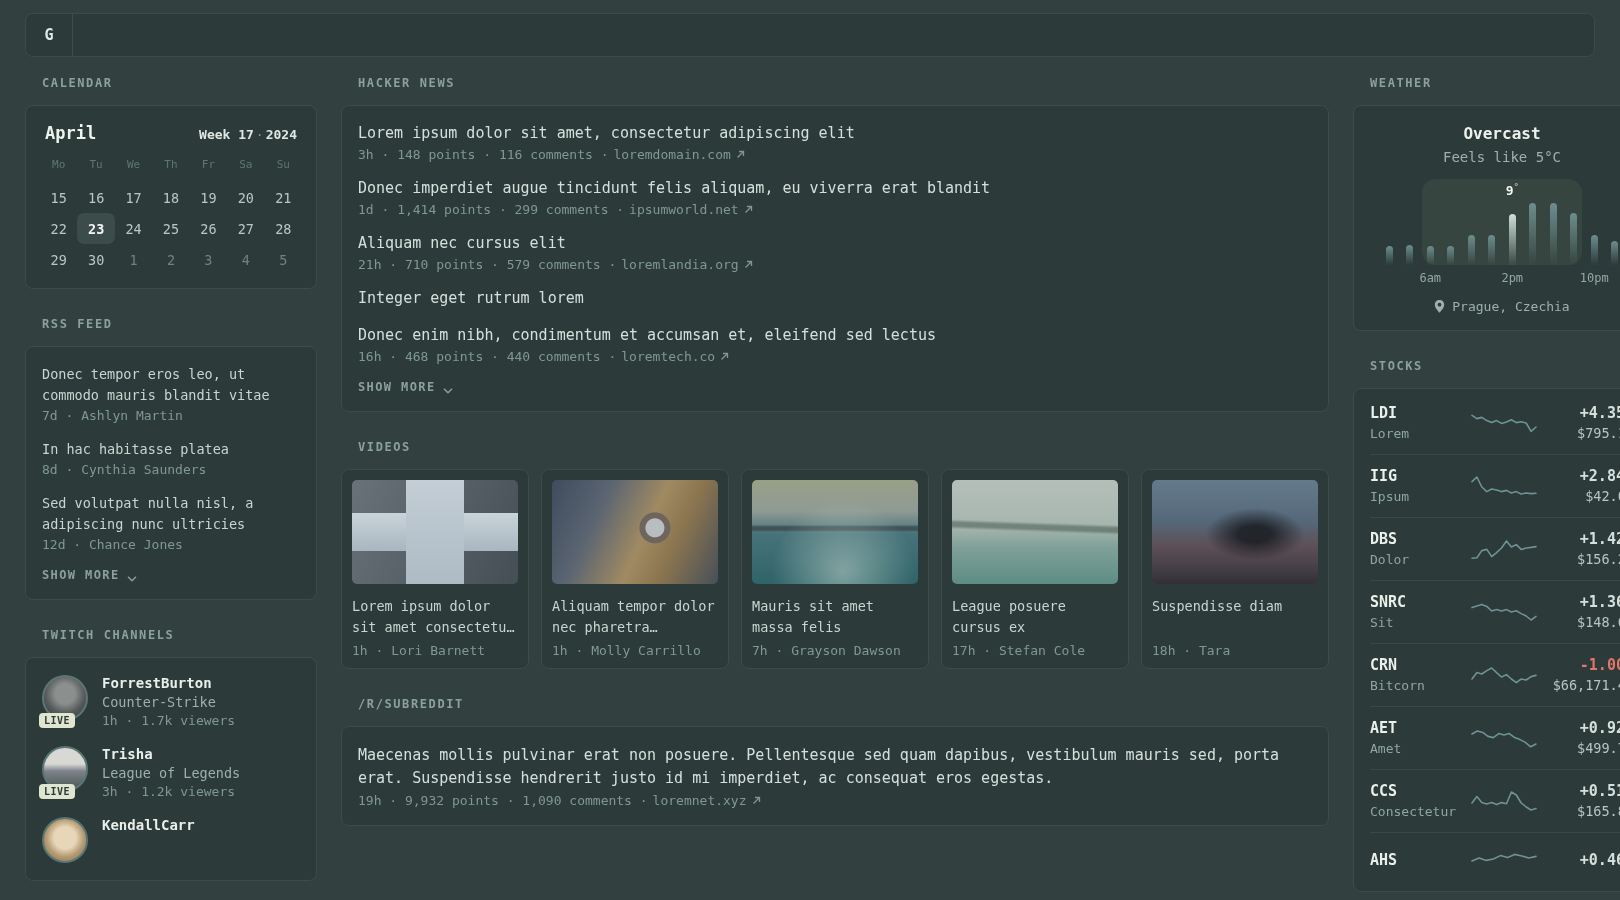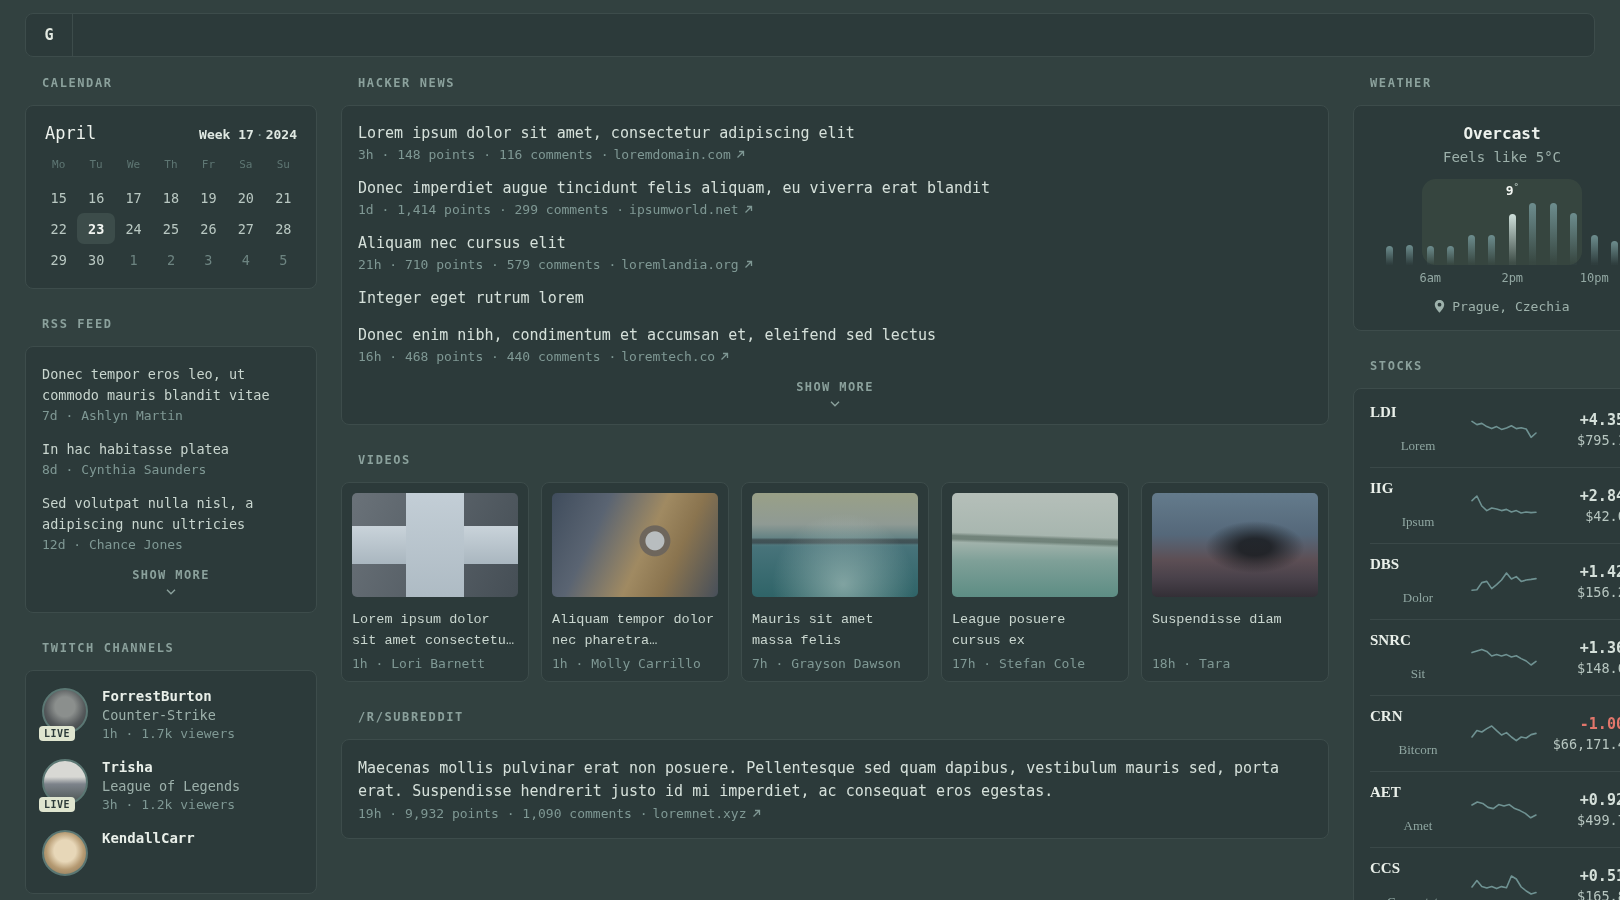--- a/index.html
+++ b/index.html
@@ -32,40 +32,40 @@
 
   
   .columns{display:grid; grid-template-columns:292px 1fr 298px; column-gap:24px; align-items:start;}
   .section{margin-bottom:28px;}
   .section-label{font-size:12px; font-weight:bold; letter-spacing:1.6px; color:var(--label);
        margin:0 0 15px 17px; display:flex; align-items:center;}
 
   
   .cal-card{padding:17px 14px 13px;}
   .cal-head{display:flex; justify-content:space-between; align-items:baseline; margin-bottom:15px; padding:0 5px;}
-  .cal-month{font-size:17px; font-weight:normal; color:var(--bright);}
+  .cal-month{font-size:17px; font-weight:bold; color:var(--bright);}
   .cal-week{font-size:13px; font-weight:bold; color:#dfe8e2;}
   .cal-week .dot{color:var(--meta); font-weight:normal; padding:0 2px;}
   .cal-grid{display:grid; grid-template-columns:repeat(7,1fr);}
   .cal-dow{font-size:11px; color:var(--dim); text-align:center; padding-bottom:11px;}
   .cal-day{height:31px; display:flex; align-items:center; justify-content:center;
        font-size:13.5px; color:#b9c8c2; border-radius:7px; cursor:pointer;}
   .cal-day.muted{color:#6d8481;}
   .cal-day.selected{background:#3c4c4a; color:#f2f5f1; font-weight:bold;}
 
   
   .pad-card{padding:17px 16px;}
   .feed-item + .feed-item{margin-top:16px;}
   .feed-title{font-size:13.5px; line-height:21px; color:var(--soft); cursor:pointer;}
   .feed-meta{font-size:13px; color:var(--meta); margin-top:2px; display:flex; align-items:center; gap:5px;}
   .hn .feed-title{font-size:15px; line-height:21px; color:var(--text);}
   .hn .feed-meta{margin-top:3px;}
   .domain{cursor:pointer;}
   .show-more{margin-top:16px; font-size:12px; font-weight:bold; letter-spacing:1.4px;
-       color:var(--label); display:flex; align-items:center; gap:7px; cursor:pointer;flex-direction:column;}
+       color:var(--label); display:flex; align-items:flex-end; gap:7px; cursor:pointer;}
   .icon{display:inline-flex; align-items:center; color:currentColor;}
 
   
   .tw-row{display:flex; gap:14px; align-items:flex-start;}
   .tw-row + .tw-row{margin-top:18px;}
   .avatar-wrap{position:relative; width:46px; height:46px; flex:none;}
   .avatar{width:46px; height:46px; border-radius:50%; border:2px solid #5b7773; cursor:pointer;}
   .av-1{background:radial-gradient(circle at 50% 40%, #8b8f8d 0 30%, #55595b 60%, #2f3436 100%);}
   .av-2{background:linear-gradient(180deg,#d8d8d4 0 38%, #7d838b 55%, #4b5552 100%);}
   .av-3{background:radial-gradient(circle at 50% 45%, #e7d7b8 0 35%, #b59a72 60%, #7b6a52 100%);}
@@ -74,21 +74,21 @@
   .tw-name{font-size:14px; font-weight:bold; color:#e9efe9; cursor:pointer;}
   .tw-game{font-size:13.5px; color:var(--name); margin-top:3px;}
   .tw-meta{font-size:13px; color:var(--meta); margin-top:3px;}
 
   
   .videos-row{display:flex; gap:12px; overflow:hidden;}
   .video-card{width:188px; flex:none; background:var(--card); border:1px solid var(--border);
        border-radius:8px; padding:10px; cursor:pointer;}
   .video-thumb{height:104px; border-radius:5px;}
   .video-title{margin-top:12px; font-size:13.5px; line-height:21px; color:var(--soft);
-       height:42px; overflow:hidden;font-family:Liberation Mono, monospace;}
+       height:42px; overflow:hidden;}
   .video-meta{margin-top:5px; font-size:13px; color:var(--meta); white-space:nowrap; overflow:hidden;}
   .thumb-cross{background:
       linear-gradient(180deg,#c3ced6,#aebbc4) center/35% 100% no-repeat,
       linear-gradient(180deg,#c9d3da,#a9b6bf) center/100% 37% no-repeat,
       linear-gradient(115deg,#6a7279,#454e55);}
   .thumb-camera{background:
       radial-gradient(circle at 62% 46%, #b8bdbf 0 9px, #6e665c 10px 15px, rgba(0,0,0,0) 16px),
       linear-gradient(115deg,#3f4c5c 0%,#5a6472 28%,#a08a62 55%,#8a744f 72%,#474f5a 100%);}
   .thumb-sea{background:
       radial-gradient(ellipse at 55% 88%, rgba(220,235,225,.45), rgba(0,0,0,0) 55%),
@@ -120,23 +120,23 @@
   .wx-now-label sup{font-size:9px; color:#b9c8c2;}
   .wx-ticks{position:absolute; left:0; right:0; bottom:0; height:16px;}
   .wx-tick{position:absolute; transform:translateX(-50%); font-size:12px; color:#93a8a3; bottom:0;}
   .wx-loc{margin-top:14px; font-size:13px; color:var(--name); display:flex; align-items:center;
       justify-content:center; gap:7px;}
 
   
   .stocks-card{padding:3px 16px;}
   .stock-row{display:flex; align-items:center; padding:12px 0 13px; border-bottom:1px solid var(--line); cursor:pointer;}
   .stock-row:last-child{border-bottom:none;}
-  .stock-id{width:96px; flex:none;font-family:Liberation Serif, serif;}
+  .stock-id{width:96px; flex:none;}
   .stock-sym{font-size:15px; font-weight:bold; color:#e9efe9;}
-  .stock-name{font-size:13px; color:#8fa6a1; margin-top:17px;text-align:center;}
+  .stock-name{font-size:13px; color:#8fa6a1; margin-top:4px;}
   .stock-spark{flex:1; display:flex; justify-content:center; color:var(--spark);}
   .stock-right{width:92px; flex:none; text-align:right;}
   .stock-chg{font-size:15px; font-weight:bold; color:var(--text);}
   .stock-chg.neg{color:var(--red);}
   .stock-price{font-size:13.5px; color:#b7c6c0; margin-top:3px; white-space:nowrap;}
 </style>
 </head>
 <body>
 
 <div class="page">

